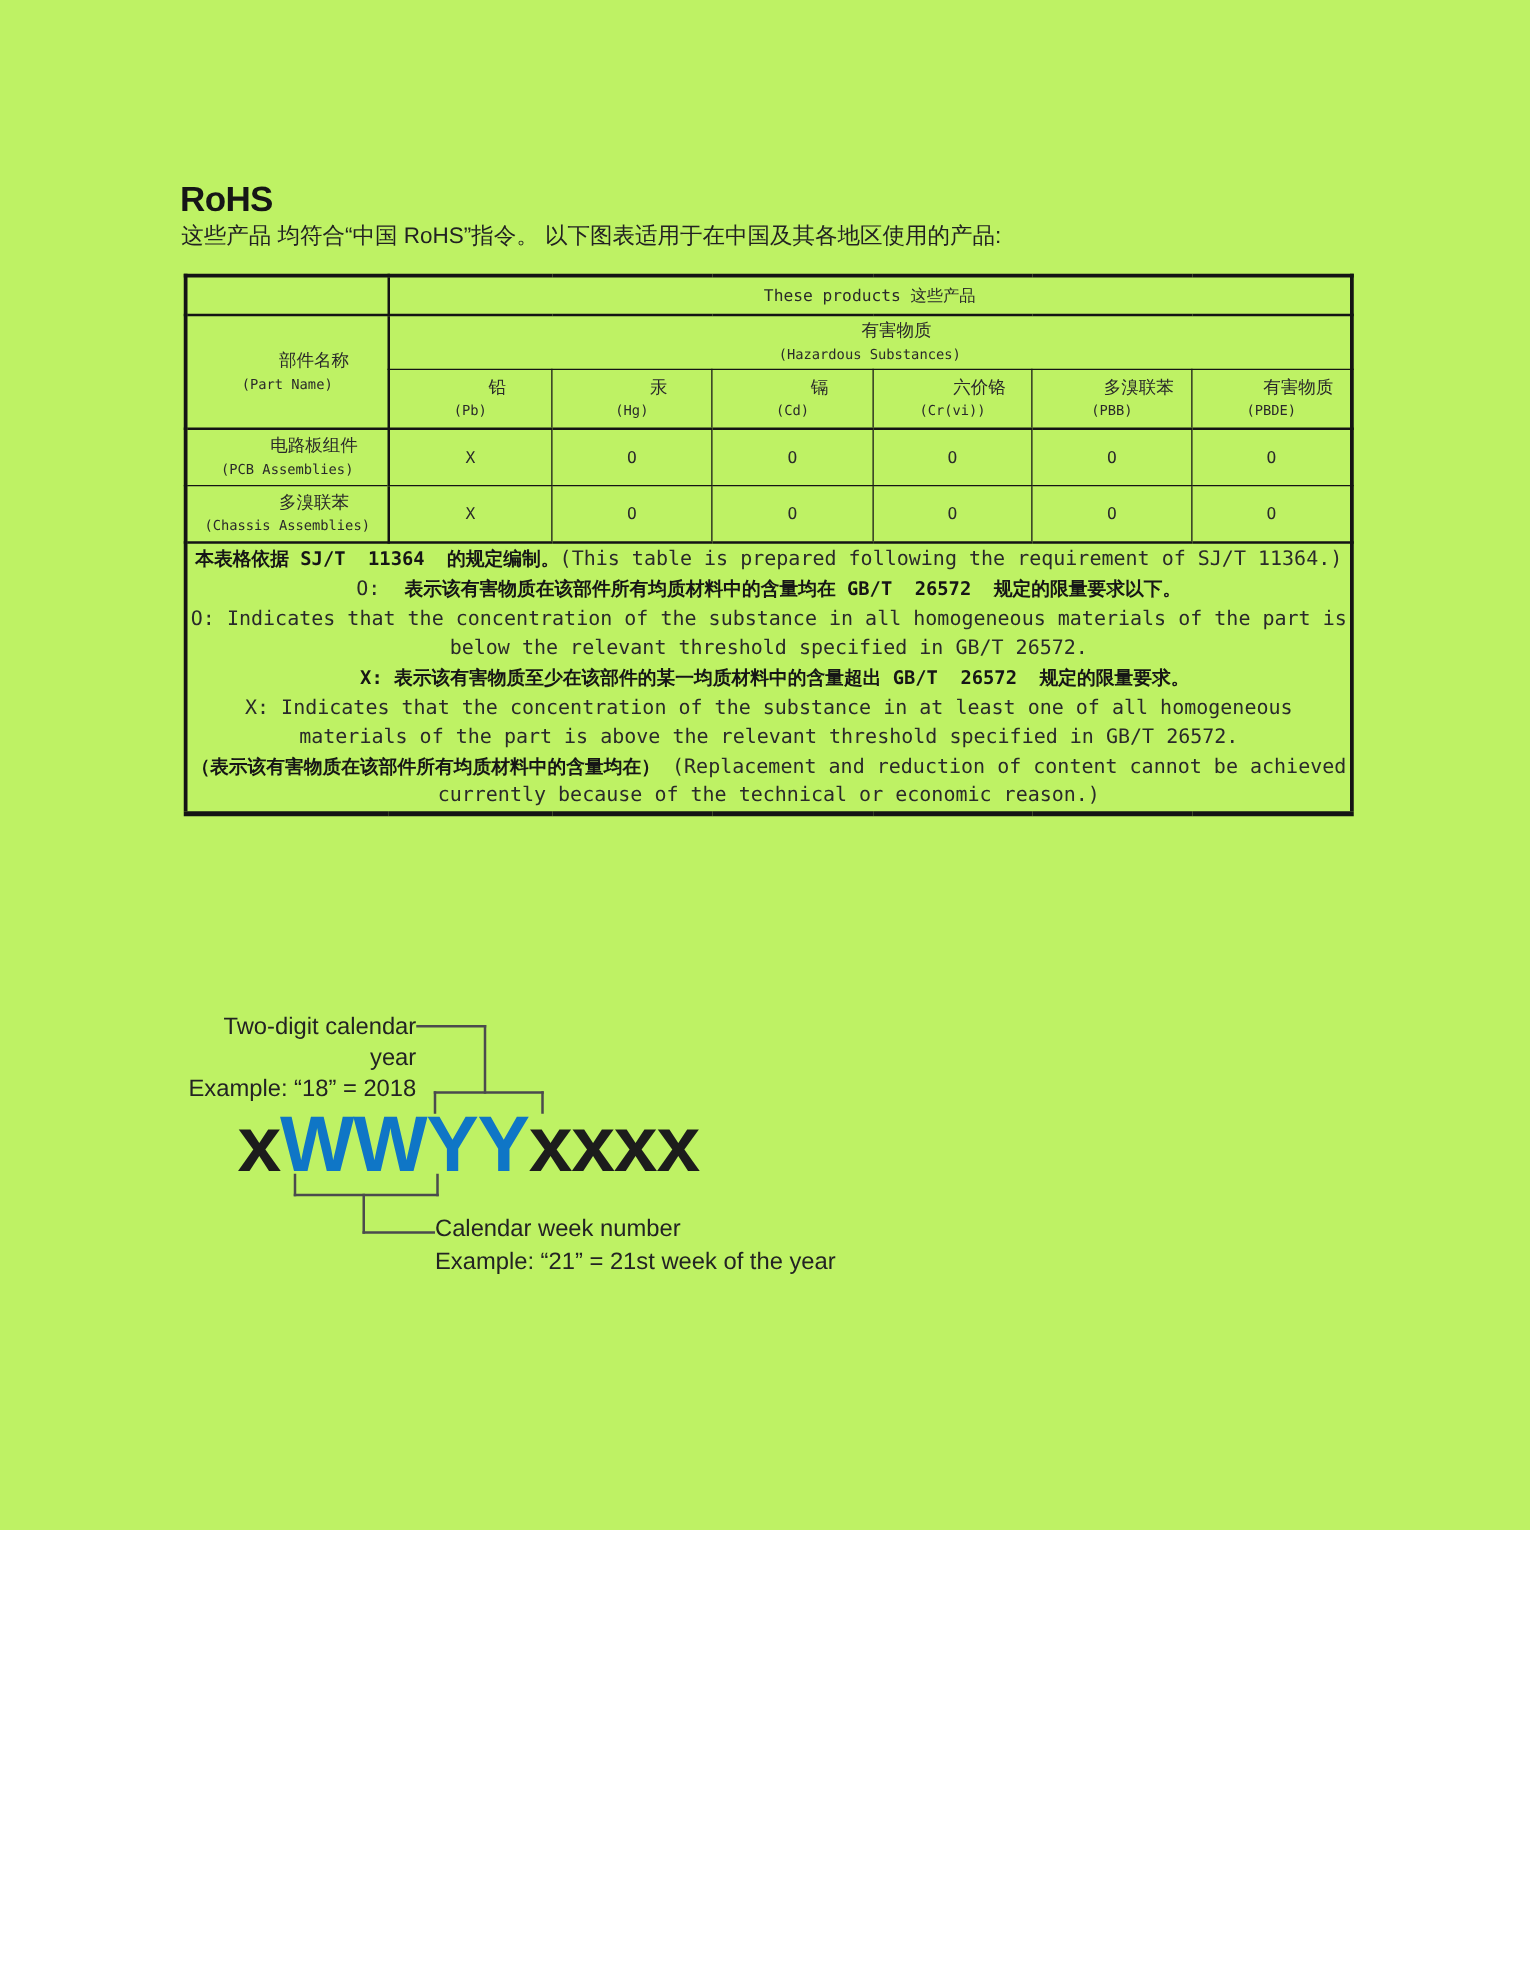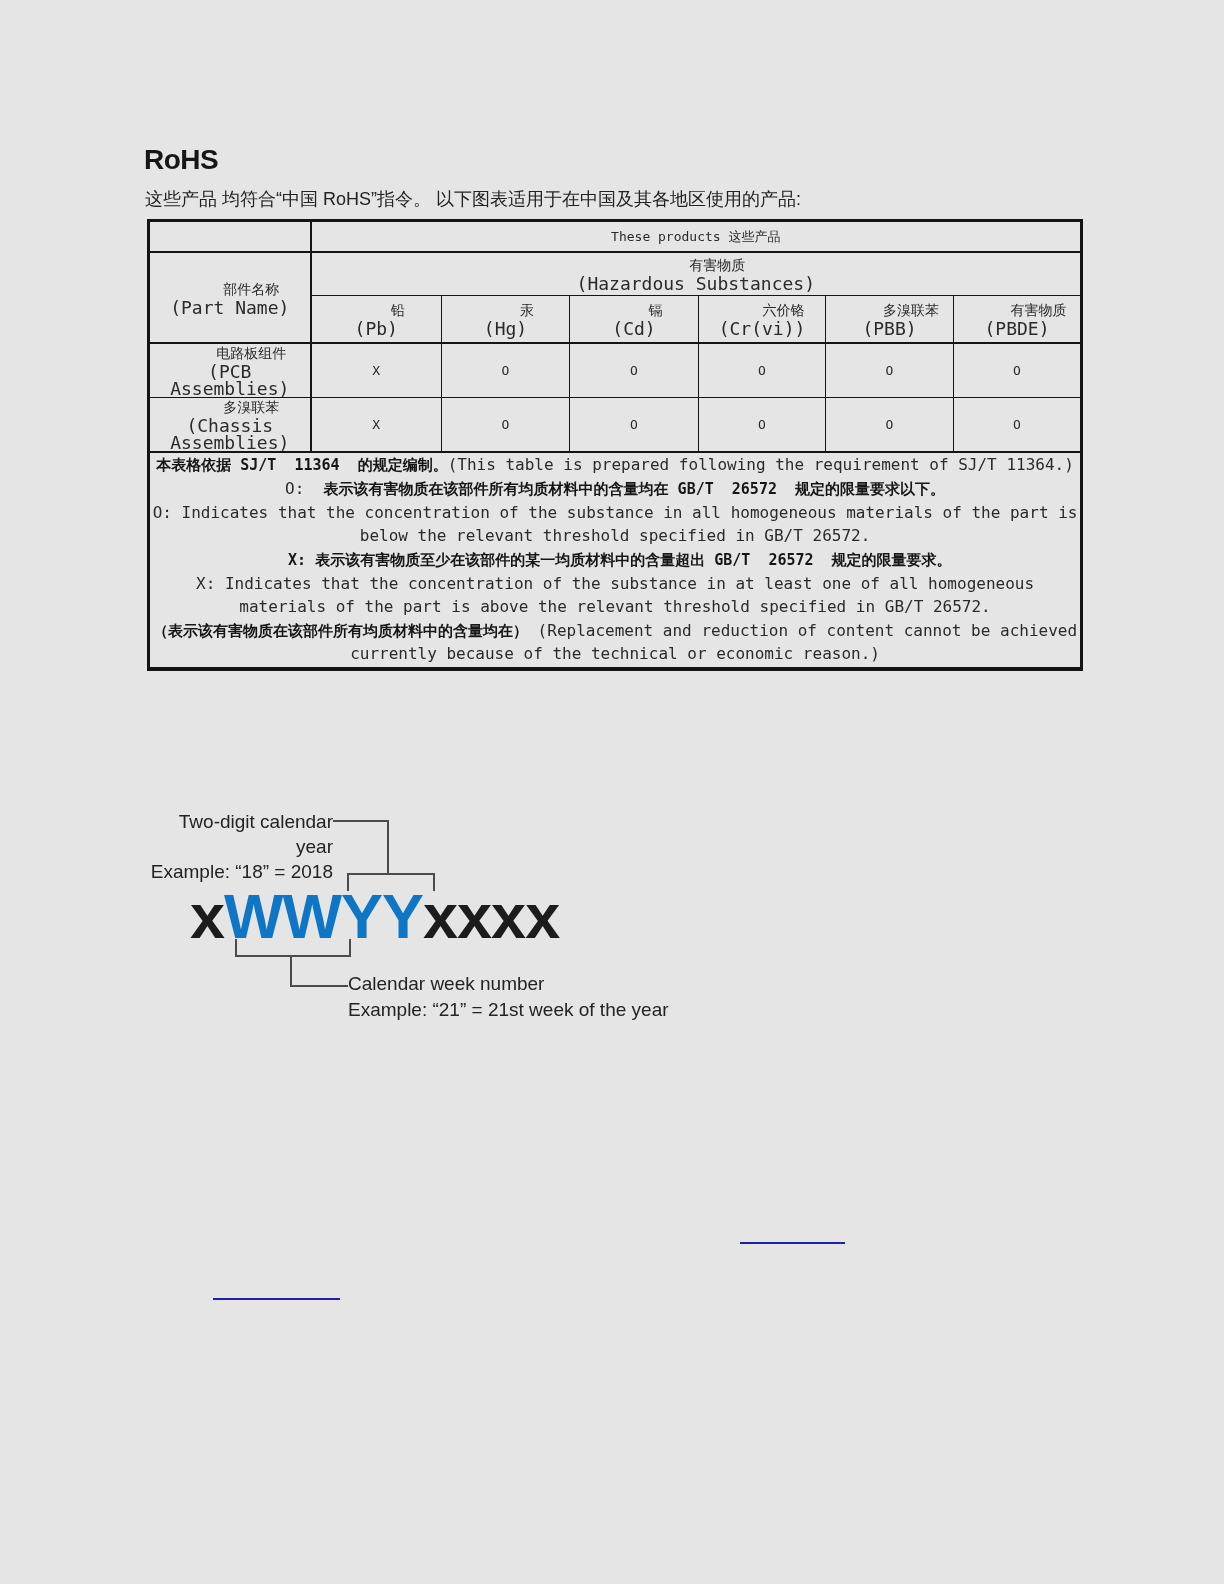--- a/index.html
+++ b/index.html
@@ -1,26 +1,26 @@
 <!DOCTYPE html>
 <html><head>
 <meta charset="utf-8">
 <style>
   html,body { margin:0; padding:0; background:#ffffff; }
   .page {
-    position:relative; width:1224px; height:1584px; background:#e5e5e5;
+    position:relative; width:1224px; height:1224px; background:#bef264;
     font-family:"Liberation Sans", sans-serif; color:#1f1f1f; overflow:hidden;
   }
   
   .title {
     position:absolute; left:144px; top:144px;
     font-size:28px; font-weight:bold; letter-spacing:-0.5px; color:#161616;
   }
   .intro {
-    position:absolute; left:145px; top:187px; width:940px;
+    position:absolute; left:145px; top:176px; width:940px;
     font-size:18px; color:#222; white-space:pre-wrap;
   }
   
   table.rohs {
     position:absolute; left:147px; top:219px; width:933px;
     border-collapse:collapse; table-layout:fixed;
     border:3px solid #141414; border-bottom-width:4px;
     font-family:"DejaVu Sans Mono", monospace; color:#2a2a2a;
   }
   table.rohs th, table.rohs td {
@@ -28,21 +28,21 @@
     font-weight:normal; padding:0;
   }
   .c-part { border-right-width:2.5px !important; }
   tr.r-top > * { height:29px; border-bottom-width:2.5px !important; }
   tr.r-haz > * { height:42px; }
   tr.r-sub > th { height:46px; border-bottom-width:2.5px !important; }
   th.part-span { border-bottom-width:2.5px !important; }
   tr.r-data > * { height:44px; }
   tr.r-data2 > * { height:44px; border-bottom-width:2.5px !important; }
   .cell-zh { font-size:14px; line-height:19px;padding-left:43px; }
-  .cell-en { font-size:18px; line-height:17px; }
+  .cell-en { font-size:11px; line-height:17px; }
   .top-span { font-size:13px;border-radius:14px; }
   .val { font-size:13px; }
   
   td.notes { text-align:left; vertical-align:top; padding:6px 12px 4px 10px; }
   .note-line { font-size:12px; line-height:22px; margin:1px 0; white-space:pre-wrap; }
   .note-line .zh-b { font-weight:bold; font-size:15px; color:#161616; }
   .note-line .en-r { font-size:16px; }
   
   .yr-label {
     position:absolute; left:140px; top:809px; width:193px;

